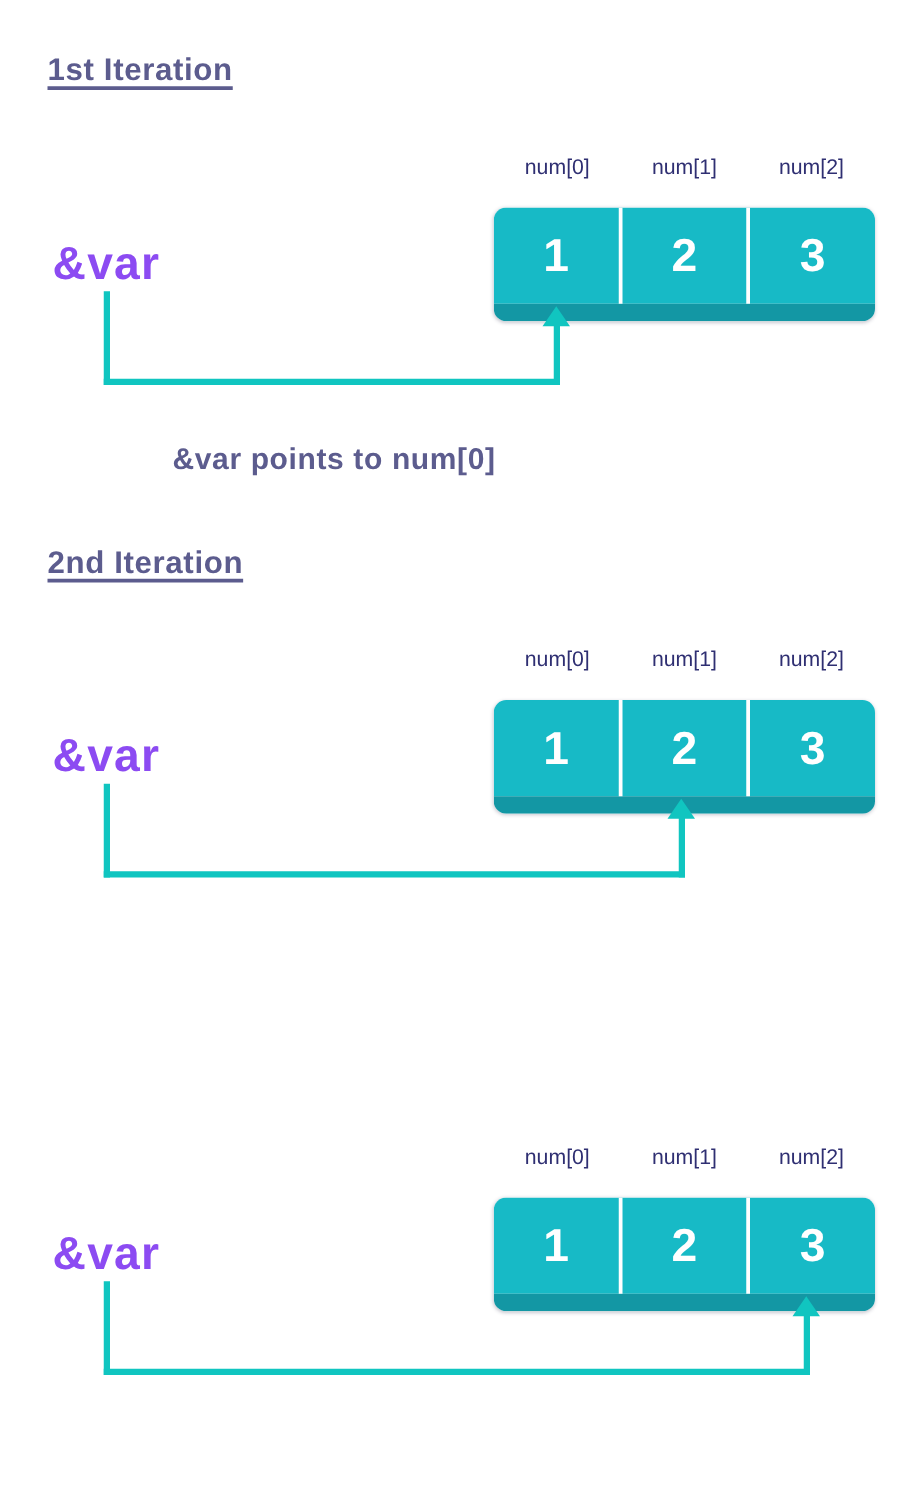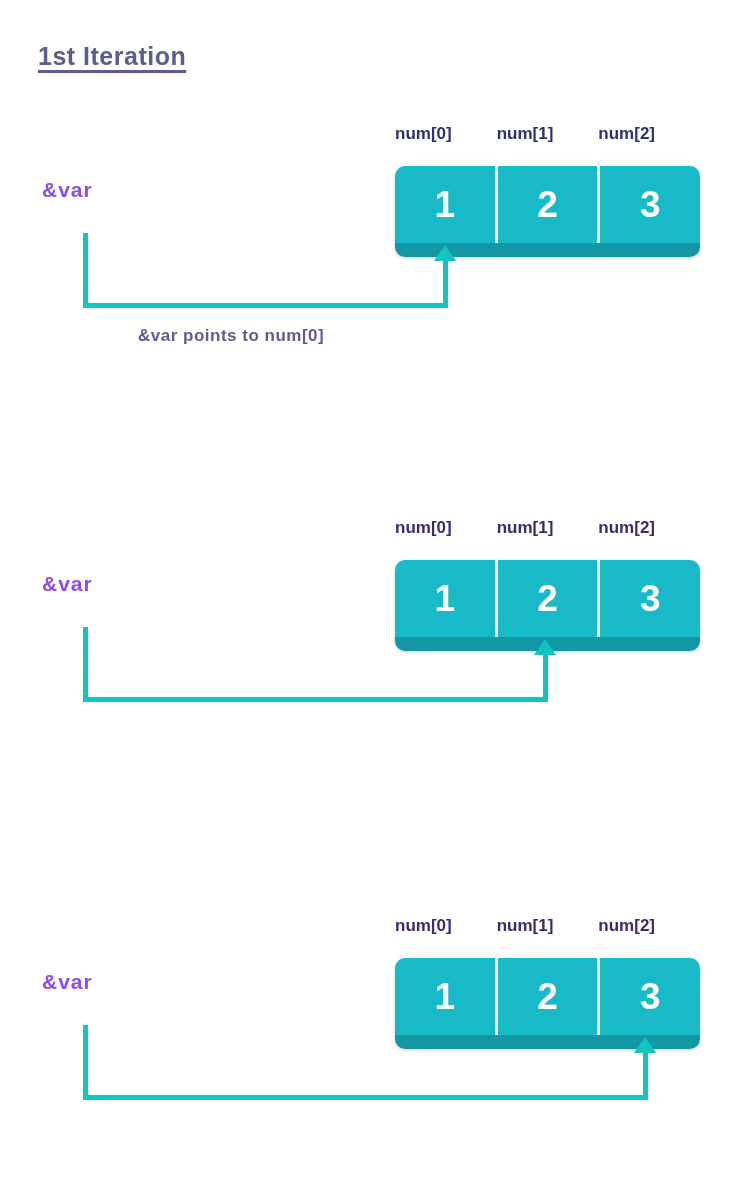--- a/index.html
+++ b/index.html
@@ -37,22 +37,23 @@
 
   .labels {
     position: absolute;
     left: 395px;
     top: 124px;
     width: 305px;
     display: flex;
   }
   .labels span {
     flex: 1;
+    text-align: center;
     font-size: 17px;
-    font-weight: bold;
+    font-weight: normal;
     color: #2f2f72;
   }
 
   .array {
     position: absolute;
     left: 395px;
     top: 166px;
     width: 305px;
     border-radius: 10px;
     overflow: hidden;
@@ -74,22 +75,22 @@
   }
   .cell + .cell { border-left: 3px solid #ffffff; }
   .array-shadow {
     height: 14px;
     background: #1397a4;
   }
 
   .pointer-label {
     position: absolute;
     left: 42px;
-    top: 178px;
-    font-size: 21px;
+    top: 190px;
+    font-size: 37px;
     font-weight: bold;
     letter-spacing: 1px;
     color: #8c4bf2;
   }
 
   .arrow-down, .arrow-up, .arrow-h { position: absolute; background: #10c5c0; }
   .arrow-down { left: 83px; top: 233px; width: 5px; height: 75px; }
   .arrow-h    { left: 83px; top: 303px; height: 5px; width: calc(var(--up-x) - 83px + 3px); }
   .arrow-up   { left: calc(var(--up-x) - 2px); top: 260px; width: 5px; height: 48px; }
   .arrowhead {
@@ -98,22 +99,22 @@
     top: 245px;
     width: 0; height: 0;
     border-left: 11px solid transparent;
     border-right: 11px solid transparent;
     border-bottom: 16px solid #10c5c0;
   }
 
   .caption {
     position: absolute;
     left: 138px;
-    top: 326px;
-    font-size: 17px;
+    top: 354px;
+    font-size: 24px;
     font-weight: bold;
     letter-spacing: 0.5px;
     color: #5c5c8e;
   }
 </style>
 </head>
 <body>
 
 <div class="stage">
 
@@ -134,20 +135,21 @@
     </div>
     <div class="pointer-label">&amp;var</div>
     <div class="arrow-down"></div>
     <div class="arrow-h"></div>
     <div class="arrow-up"></div>
     <div class="arrowhead"></div>
     <div class="caption">&amp;var points to num[0]</div>
   </section>
 
   <section class="iter s2">
+    <h2 class="section-title">2nd Iteration</h2>
     <div class="labels">
       <span>num[0]</span>
       <span>num[1]</span>
       <span>num[2]</span>
     </div>
     <div class="array">
       <div class="cells">
         <div class="cell">1</div>
         <div class="cell">2</div>
         <div class="cell">3</div>

